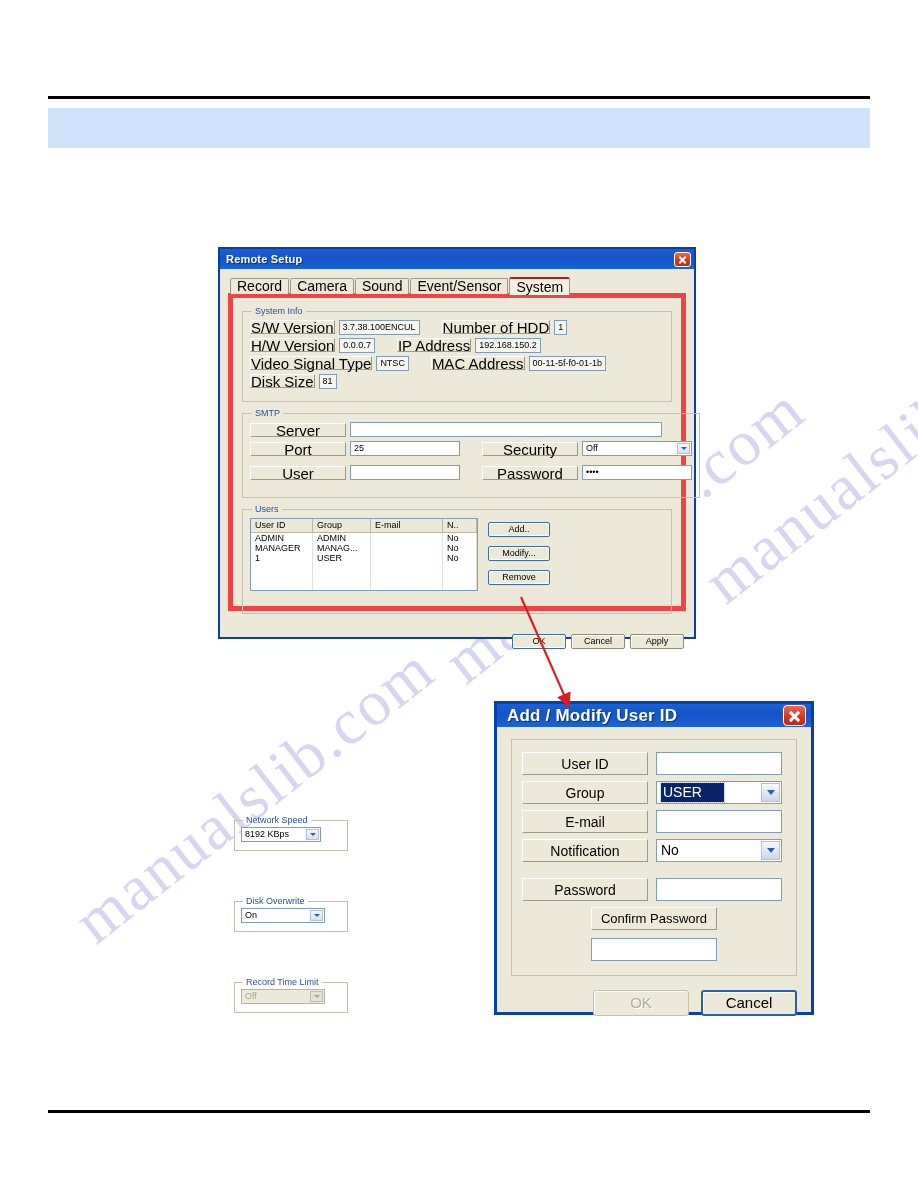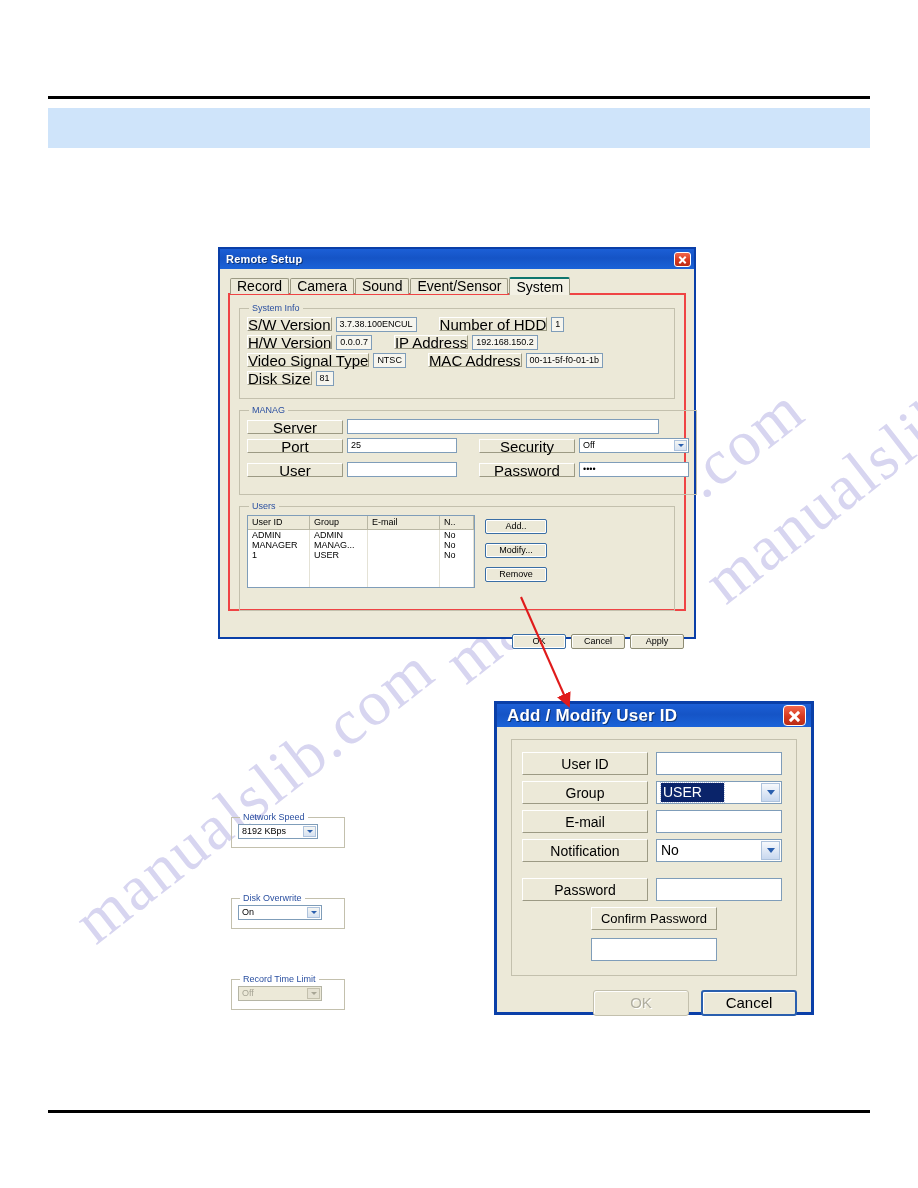--- a/index.html
+++ b/index.html
@@ -100,27 +100,27 @@
     border: 1px solid #9c9a84;
     border-bottom: none;
     padding: 2px 6px 2px 6px;
     margin-right: 1px;
     line-height: 11px;
     border-radius: 2px 2px 0 0;
     box-sizing: border-box;
   }
   .tab.active {
     background: #f3f1e4;
-    border-top: 2px solid #0f766e;
+    border-top: 2px solid #b91c1c;
     padding-top: 3px;
     margin-bottom: -1px;
     font-weight: normal;
   }
   .tabpage {
-    border: 2px solid #ef4444;
+    border: 5px solid #ef4444;
     background: #ece9d8;
     margin-top: -1px;
     padding: 8px 9px 6px 9px;
     height: 318px;
     box-sizing: border-box;
     position: relative;
   }
 
   fieldset.grp {
     border: 1px solid #c3c0ad;
@@ -361,21 +361,21 @@
           <div class="field center ro">00-11-5f-f0-01-1b</div>
         </div>
 
         <div class="sysrow">
           <div class="plate">Disk Size</div>
           <div class="field center ro">81</div>
         </div>
       </fieldset>
 
       <fieldset class="grp" style="height:78px;">
-        <legend>MANAG</legend>
+        <legend>SMTP</legend>
 
         <div class="smtprow">
           <div class="plate" style="width:96px;">Server</div>
           <div class="field" style="width:312px;"></div>
         </div>
 
         <div class="smtprow">
           <div class="plate" style="width:96px;">Port</div>
           <div class="field" style="width:110px;">25</div>
           <div class="spacer" style="width:14px;"></div>

